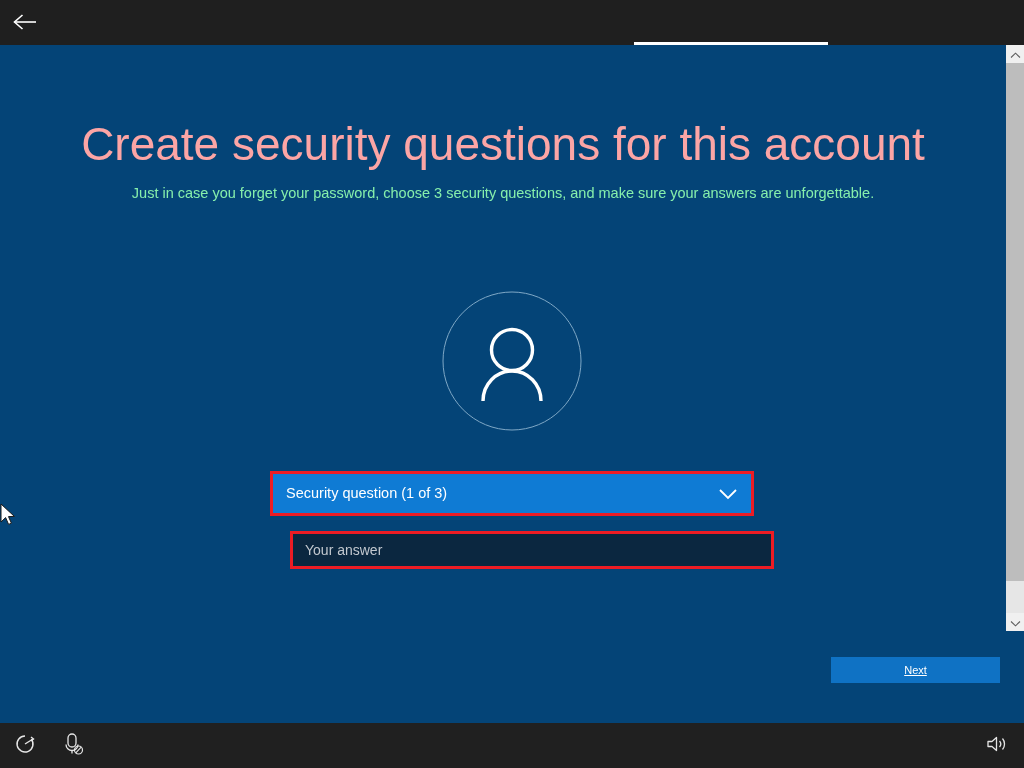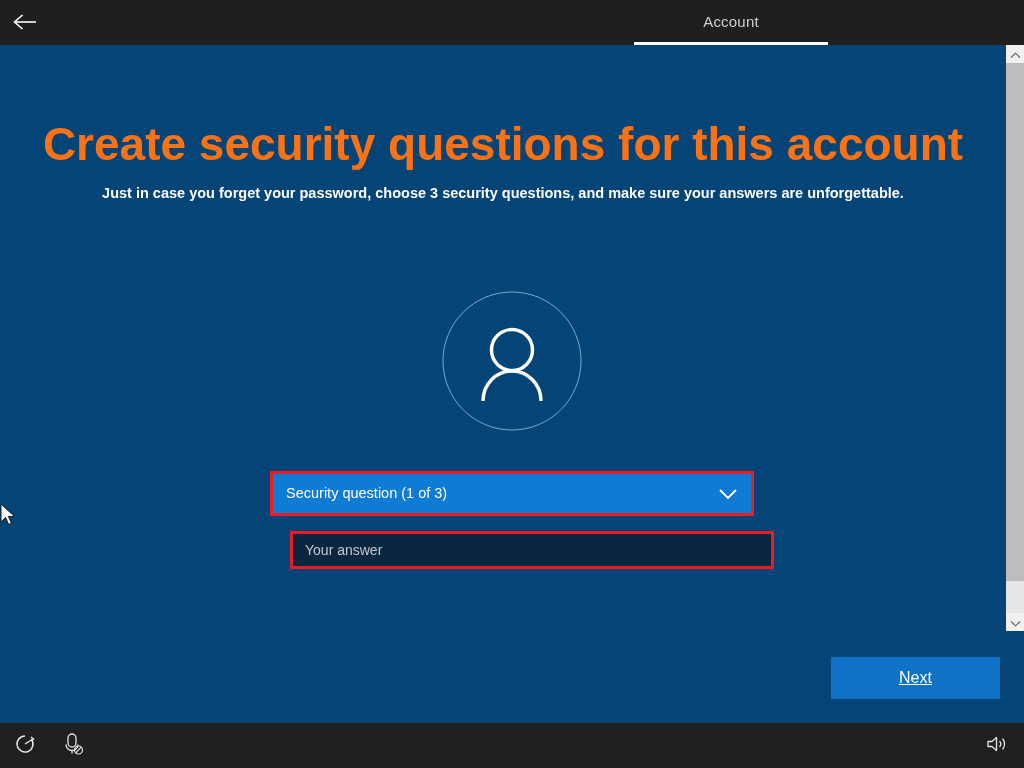--- a/index.html
+++ b/index.html
@@ -79,36 +79,36 @@
     height: 678px;
     background: #044477;
   }
 
   #page-title {
     position: absolute;
     top: 72px;
     left: 0;
     width: 1006px;
     text-align: center;
-    color: #f97316;
+    color: #fca5a5;
     font-size: 46px;
-    font-weight: 700;
+    font-weight: 400;
     letter-spacing: 0px;
     white-space: nowrap;
   }
 
   #page-subtitle {
     position: absolute;
     top: 140px;
     left: 0;
     width: 1006px;
     text-align: center;
-    color: #ffffff;
+    color: #86efac;
     font-size: 14.5px;
-    font-weight: 700;
+    font-weight: 400;
     white-space: nowrap;
   }
 
   
   #avatar {
     position: absolute;
     top: 246px;
     left: 442px;
     width: 140px;
     height: 140px;
@@ -175,26 +175,26 @@
     padding-left: 12px;
   }
   #answer-input::placeholder { color: #c2c8cf; opacity: 1; }
 
   
   #next-button {
     position: absolute;
     top: 612px;
     left: 831px;
     width: 169px;
-    height: 42px;
+    height: 26px;
     background: #0f72c4;
     border: none;
     color: #ffffff;
     font-family: "Liberation Sans", sans-serif;
-    font-size: 16px;
+    font-size: 11px;
     cursor: pointer;
     text-decoration: underline;
   }
 
   
   #scrollbar {
     position: absolute;
     top: 45px;
     left: 1006px;
     width: 18px;
@@ -273,23 +273,20 @@
   <div id="topbar">
     <div id="back-button">
       <span>
         <svg width="26" height="20" viewBox="0 0 26 20">
           <path d="M10.5 3 L2.5 10 L10.5 17" fill="none" stroke="#ffffff" stroke-width="1.6"></path>
           <line x1="2.5" y1="10" x2="24" y2="10" stroke="#ffffff" stroke-width="1.6"></line>
         </svg>
       </span>
     </div>
 
-    <div id="tabstrip">
-      <span id="tab-account-label">Account</span>
-    </div>
   </div>
   <div id="tab-underline"></div>
 
   <div id="content">
 
     <h1 id="page-title">Create security questions for this account</h1>
     <p id="page-subtitle">Just in case you forget your password, choose 3 security questions, and make sure your answers are unforgettable.</p>
 
     <div id="avatar">
       <span>

